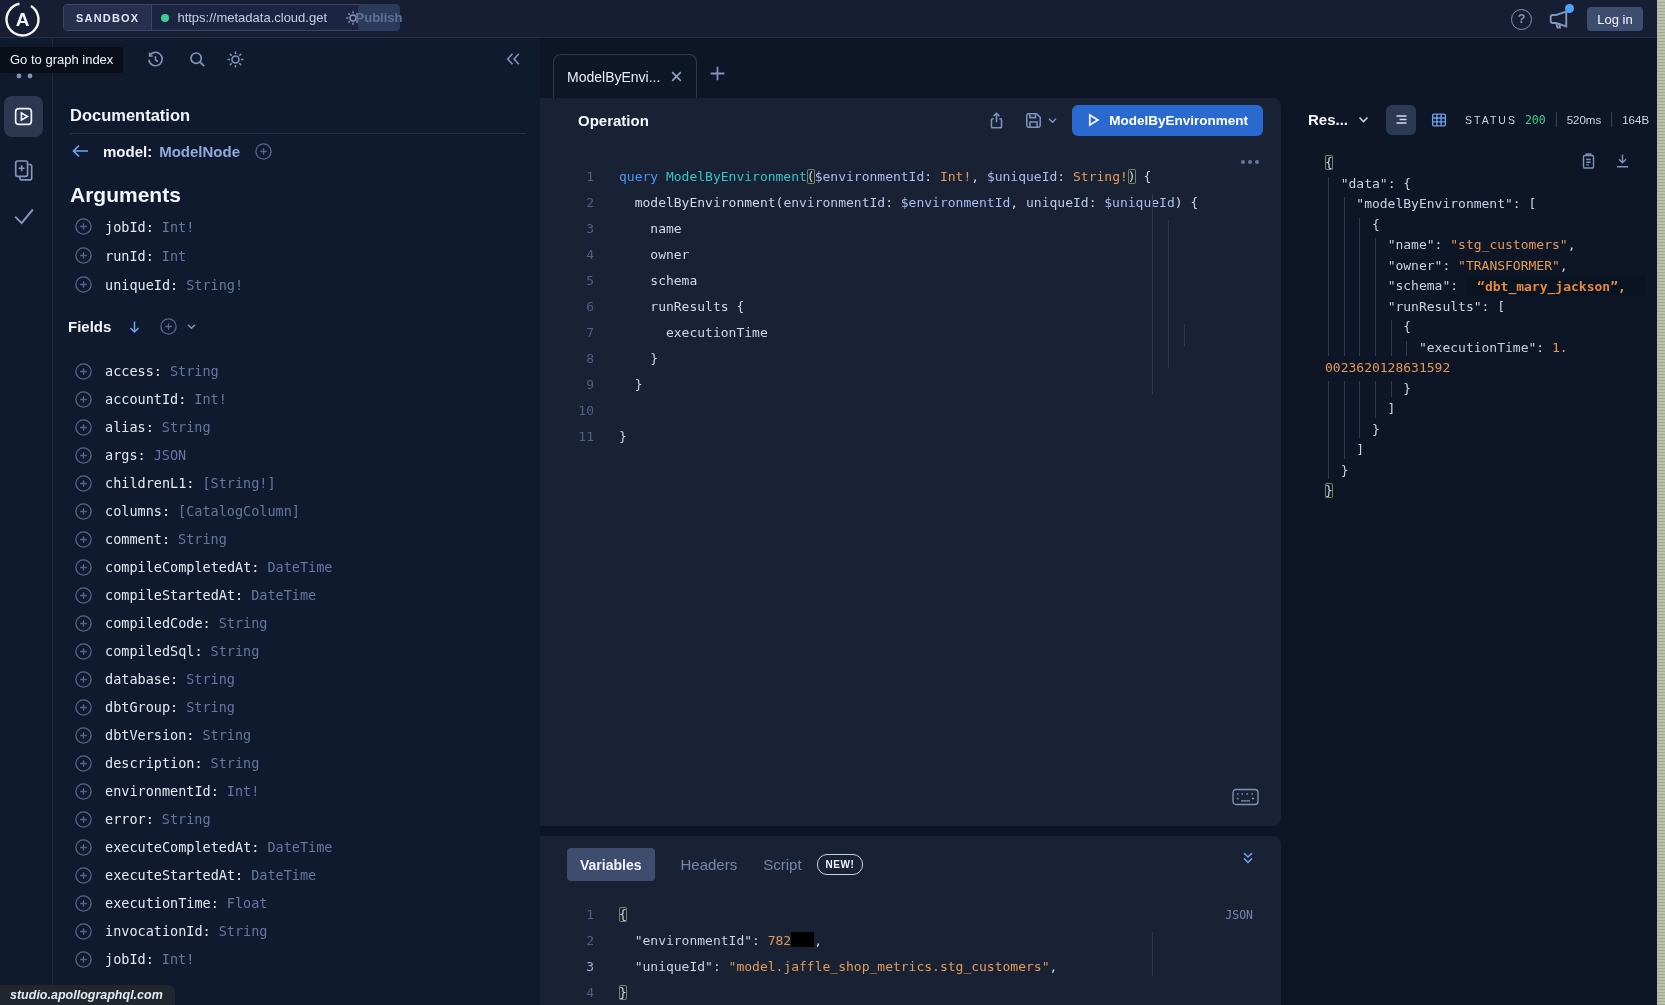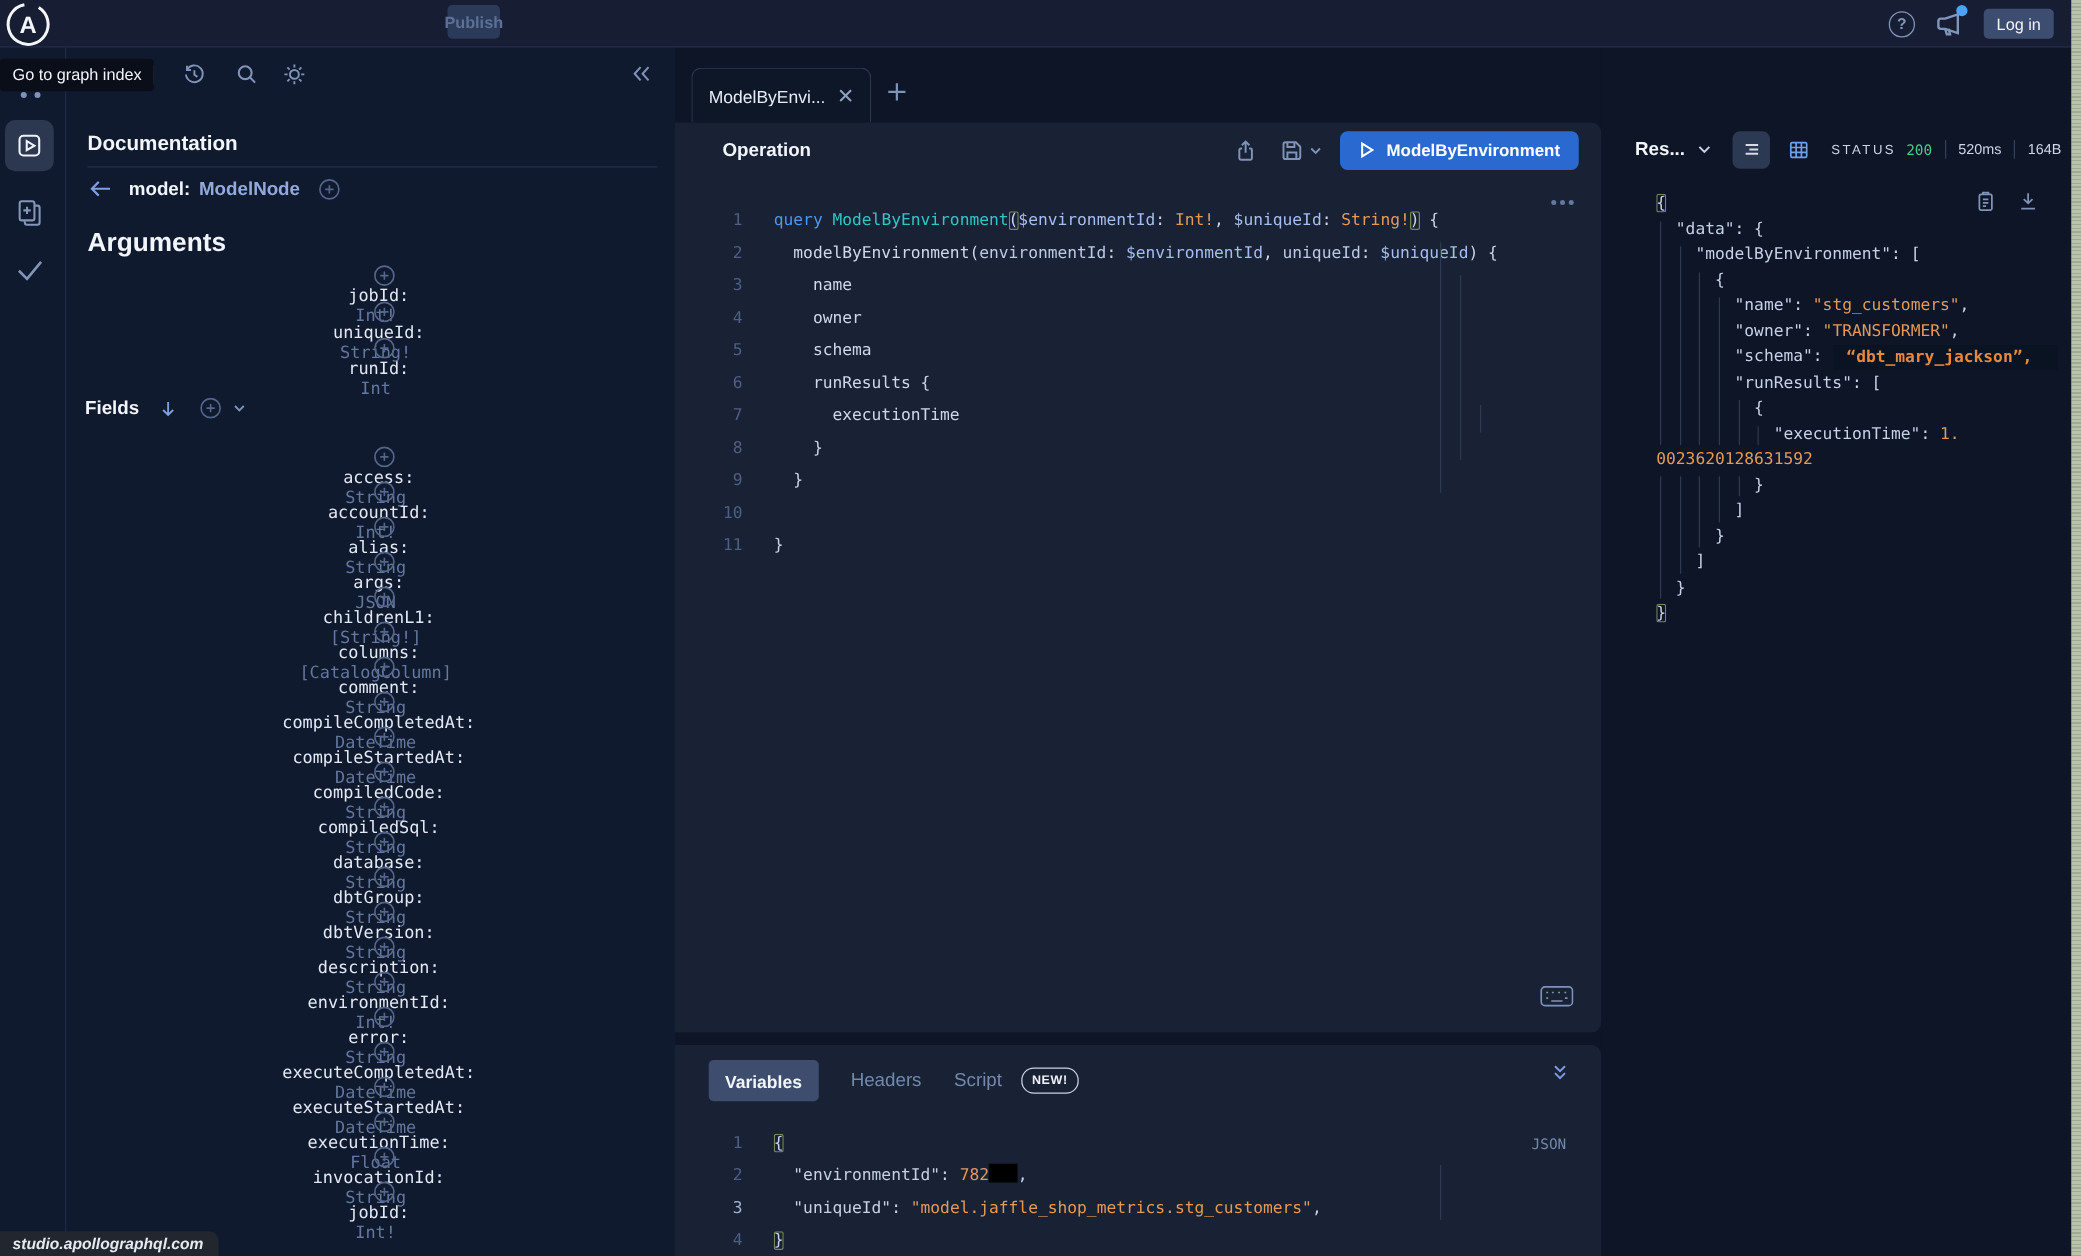--- a/index.html
+++ b/index.html
@@ -50,21 +50,21 @@
   .args-title { top:145px; }
   .fields-head { position:absolute; left:15px; top:280px; display:flex; align-items:center; }
   .fields-head .ft { font-size:15px; font-weight:bold; color:#f2f5fa; }
   .fields-head .sort { color:#7e9fe6; margin-left:16px; }
   .fields-head .plus-circle { margin-left:18px; }
   .fields-head .chev { color:#7f93b8; margin-left:9px; }
   .args-list { position:absolute; left:0; top:174px; width:100%; }
   .args-list .doc-row { height:29px; }
   .fields-list { position:absolute; left:0; top:319px; width:100%; }
   .fields-list .doc-row { height:28px; }
-  .doc-row { display:flex; align-items:center;flex-direction:column; }
+  .doc-row { display:flex; align-items:center; }
   .doc-row .plus-circle { margin-left:22px; flex:0 0 auto; }
   .doc-row .fname { margin-left:13px; font-family:"DejaVu Sans Mono",monospace; font-size:13.5px; color:#e3e9f4; }
   .doc-row .ftype { margin-left:8px; font-family:"DejaVu Sans Mono",monospace; font-size:13.5px; color:#64779e; }
   .plus-circle { color:#54668c; }
 
   
   .op-tab { position:absolute; left:553px; top:54px; width:144px; height:44px; border:1px solid #2b3650; border-bottom:none; border-radius:8px 8px 0 0; background:#0e1728; display:flex; align-items:center; padding:0 13px; z-index:3; }
   .op-tab .tab-label { font-size:14px; color:#e8edf5; white-space:nowrap; overflow:hidden; }
   .op-tab .close { margin-left:auto; color:#8fa0bf; }
   .newtab-btn { position:absolute; left:708px; top:64px; color:#7e93b8; }
@@ -146,20 +146,33 @@
 </head>
 <body>
 
 <div class="topbar">
   <div class="logo">
     <svg width="37" height="37" viewBox="0 0 37 37" fill="none" stroke="currentColor">
       <circle cx="18.5" cy="18.5" r="16" stroke-width="2.4" stroke-dasharray="88 13" transform="rotate(-58 18.5 18.5)"></circle>
       <text x="18.5" y="25" text-anchor="middle" font-size="19" font-weight="bold" fill="currentColor" stroke="none" font-family="Liberation Sans, sans-serif">A</text>
     </svg>
   </div>
+  <div class="addr">
+    <div class="addr-sandbox">SANDBOX</div>
+    <div class="addr-url">
+      <span class="green-dot"></span>
+      <span class="url-text">https://metadata.cloud.get</span>
+      <span class="icon-gear-sm">
+        <svg width="16" height="16" viewBox="0 0 16 16" fill="none" stroke="currentColor" stroke-width="1.4">
+          <circle cx="8" cy="8" r="3"></circle>
+          <path d="M8 1.3v2.1M8 12.6v2.1M1.3 8h2.1M12.6 8h2.1M3.3 3.3l1.5 1.5M11.2 11.2l1.5 1.5M12.7 3.3l-1.5 1.5M4.8 11.2l-1.5 1.5"></path>
+        </svg>
+      </span>
+    </div>
+  </div>
   <div class="publish-btn">Publish</div>
   <div class="tb-right">
     <span class="help-circle">?</span>
     <span class="mega-wrap">
       <svg width="23" height="22" viewBox="0 0 17 16" fill="none" stroke="currentColor" stroke-width="1.4">
         <path d="M13.5 2.5v11L6 11H3.5A1.5 1.5 0 0 1 2 9.5v-3A1.5 1.5 0 0 1 3.5 5H6z"></path>
         <path d="M6 11l1 3.3h1.9L8.1 11"></path>
       </svg>
       <span class="mega-dot"></span>
     </span>
@@ -264,33 +277,33 @@
         <span class="ftype">Int!</span>
       </div>
 
       <div class="doc-row">
         <span class="plus-circle">
           <svg width="17" height="17" viewBox="0 0 17 17" fill="none" stroke="currentColor" stroke-width="1.3">
             <circle cx="8.5" cy="8.5" r="7.6"></circle>
             <path d="M8.5 5.2v6.6M5.2 8.5h6.6"></path>
           </svg>
         </span>
+        <span class="fname">runId:</span>
+        <span class="ftype">Int</span>
+      </div>
+
+      <div class="doc-row">
+        <span class="plus-circle">
+          <svg width="17" height="17" viewBox="0 0 17 17" fill="none" stroke="currentColor" stroke-width="1.3">
+            <circle cx="8.5" cy="8.5" r="7.6"></circle>
+            <path d="M8.5 5.2v6.6M5.2 8.5h6.6"></path>
+          </svg>
+        </span>
         <span class="fname">uniqueId:</span>
         <span class="ftype">String!</span>
-      </div>
-
-      <div class="doc-row">
-        <span class="plus-circle">
-          <svg width="17" height="17" viewBox="0 0 17 17" fill="none" stroke="currentColor" stroke-width="1.3">
-            <circle cx="8.5" cy="8.5" r="7.6"></circle>
-            <path d="M8.5 5.2v6.6M5.2 8.5h6.6"></path>
-          </svg>
-        </span>
-        <span class="fname">runId:</span>
-        <span class="ftype">Int</span>
       </div>
     </div>
 
   <div class="fields-head">
     <span class="ft">Fields</span>
     <span class="sort">
       <svg width="15" height="16" viewBox="0 0 15 16" fill="none" stroke="currentColor" stroke-width="1.5">
           <path d="M7.5 2.5v10M3.5 9l4 4 4-4"></path>
         </svg>
     </span>

